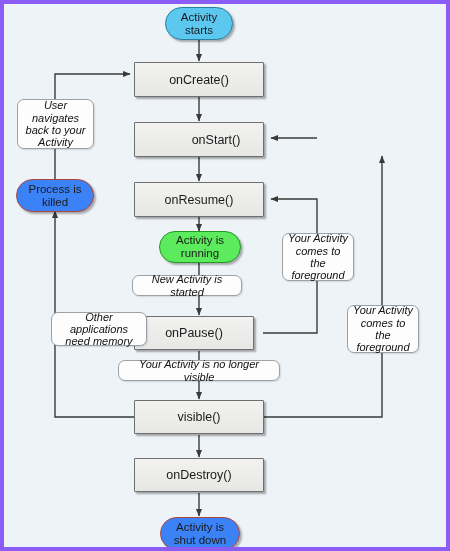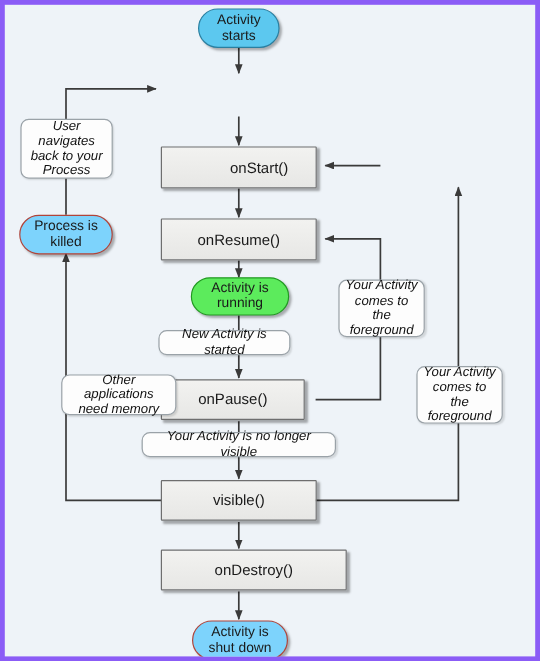--- a/index.html
+++ b/index.html
@@ -44,21 +44,21 @@
   }
   
   .term{
     border-radius:999px;
     font-size:11.5px;
     border:1px solid #3c3c3c;
     box-shadow:2px 2px 2px rgba(0,0,0,0.30);
   }
   .term-blue{ background:#5cc8ef; border-color:#2a7fa0; }
   .term-green{ background:#5ceb5c; border-color:#229a22; }
-  .term-red{ background:#7dd3fc; border-color:#b0443a; }
+  .term-red{ background:#3b82f6; border-color:#b0443a; }
   
   .lbl{
     background:#fdfdfd;
     border:1px solid #9aa2a8;
     border-radius:7px;
     font-size:11px;
     font-style:italic;
     color:#111;
     padding:2px 4px;
     box-shadow:1px 1px 1.5px rgba(0,0,0,0.12);
@@ -101,44 +101,45 @@
 
       <path d="M131,413 L51,413 L51,207" marker-end="url(#ah)"></path>
 
       <path d="M51,175 L51,70 L126,70" marker-end="url(#ah)"></path>
     </g>
   </svg>
 
   <div class="node term term-blue" style="left:161px;top:3px;width:68px;height:33px;">Activity
 starts</div>
 
+  <div class="node box" style="left:130px;top:58px;width:130px;height:35px;">onCreate()</div>
 
   <div class="node box" style="left:130px;top:118px;width:130px;height:35px;padding-left:34px;">onStart()</div>
 
 
   <div class="node box" style="left:130px;top:178px;width:130px;height:35px;">onResume()</div>
 
   <div class="node term term-green" style="left:155px;top:227px;width:82px;height:32px;">Activity is
 running</div>
 
   <div class="node box" style="left:130px;top:312px;width:120px;height:34px;">onPause()</div>
 
   <div class="node box" style="left:130px;top:396px;width:130px;height:34px;">visible()</div>
 
-  <div class="node box" style="left:130px;top:454px;width:155px;height:34px;">onDestroy()</div>
+  <div class="node box" style="left:130px;top:454px;width:130px;height:34px;">onDestroy()</div>
 
   <div class="node term term-red" style="left:12px;top:175px;width:78px;height:33px;">Process is
 killed</div>
 
   <div class="node term term-red" style="left:156px;top:513px;width:80px;height:33px;">Activity is
 shut down</div>
 
   <div class="node lbl" style="left:13px;top:95px;width:77px;height:50px;">User navigates
 back to your
-Process</div>
+Activity</div>
 
   <div class="node lbl" style="left:128px;top:271px;width:110px;height:21px;">New Activity is started</div>
 
   <div class="node lbl" style="left:10px;top:308px;width:96px;height:34px;margin-left:37px;">Other applications
 need memory</div>
 
   <div class="node lbl" style="left:114px;top:356px;width:162px;height:21px;">Your Activity is no longer visible</div>
 
   <div class="node lbl" style="left:278px;top:229px;width:72px;height:48px;">Your Activity
 comes to the

